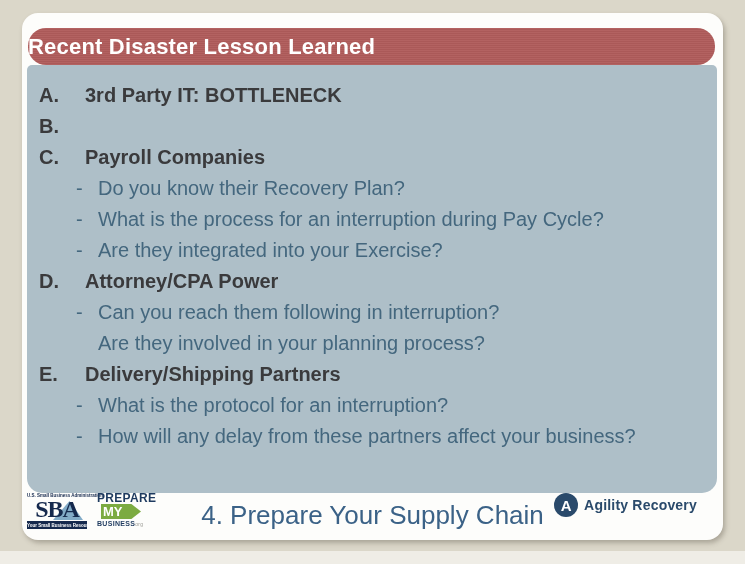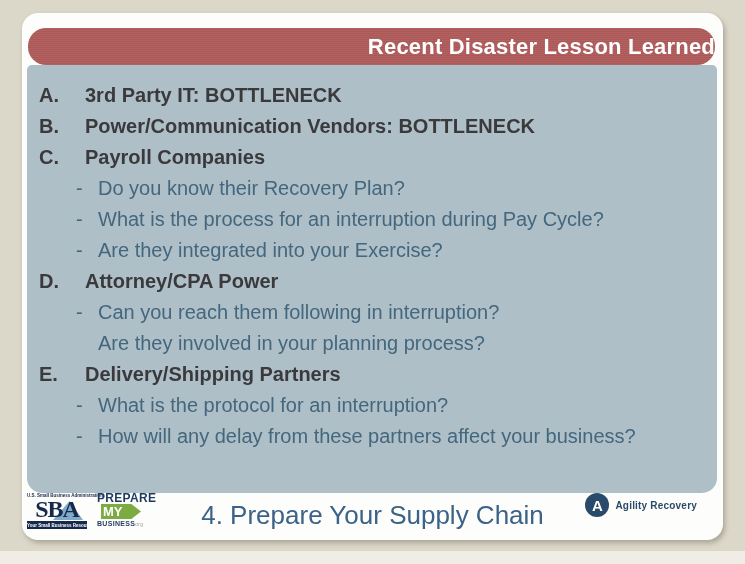--- a/index.html
+++ b/index.html
@@ -15,21 +15,21 @@
   .card {
     position:absolute; left:22px; top:13px; width:701px; height:527px;
     background:#fdfdfb; border-radius:16px;
     box-shadow:2px 3px 5px rgba(110,105,90,.45);
   }
   .title-bar {
     position:absolute; left:6px; top:15px; width:687px; height:37px;
     background:#b05c5b;
     background-image:repeating-linear-gradient(0deg, rgba(255,255,255,.04) 0 1px, rgba(0,0,0,.03) 1px 2px);
     border-radius:18px;
-    display:flex; align-items:center; justify-content:flex-end;
+    display:flex; align-items:center; justify-content:flex-start;
   }
   .title-text {
     color:#ffffff; font-size:22px; font-weight:bold; letter-spacing:.2px;
   }
   .content-box {
     position:absolute; left:5px; top:52px; width:690px; height:428px;
     background:#aebfc8; border-radius:5px 5px 15px 15px;
     padding:15px 0 0 12px; box-sizing:border-box;
   }
   .main-row {
@@ -83,21 +83,21 @@
     position:absolute; left:50%; top:50%; transform:translate(-50%,-56%);
     font-size:26px; color:#3b6287; white-space:nowrap;
   }
   
   .agility { margin-left:auto; display:flex; align-items:center; gap:6px; }
   .agility-circle {
     width:24px; height:24px; border-radius:50%; background:#2a4a6b;
     color:#ffffff; display:flex; align-items:center; justify-content:center;
     font-weight:bold; font-size:15px; flex:none;
   }
-  .agility-name { font-size:10px; font-weight:bold; color:#2a4a6b; letter-spacing:.2px; }
+  .agility-name { font-size:14px; font-weight:bold; color:#2a4a6b; letter-spacing:.2px; }
 </style>
 </head>
 <body>
 
 <div class="bottom-strip"></div>
 
 <div class="card">
 
   <div class="title-bar">
     <span class="title-text">Recent Disaster Lesson Learned</span>
@@ -105,21 +105,20 @@
 
   <div class="content-box">
 
     <div class="main-row">
       <span class="main-letter">A.</span>
       <span class="main-text">3rd Party IT: BOTTLENECK</span>
     </div>
 
     <div class="main-row">
       <span class="main-letter">B.</span>
-      <span class="main-text">Power/Communication Vendors: BOTTLENECK</span>
     </div>
 
     <div class="main-row">
       <span class="main-letter">C.</span>
       <span class="main-text">Payroll Companies</span>
     </div>
 
     <div class="sub-row">
       <span class="sub-dash">-</span>
       <span class="sub-text">Do you know their Recovery Plan?</span>

